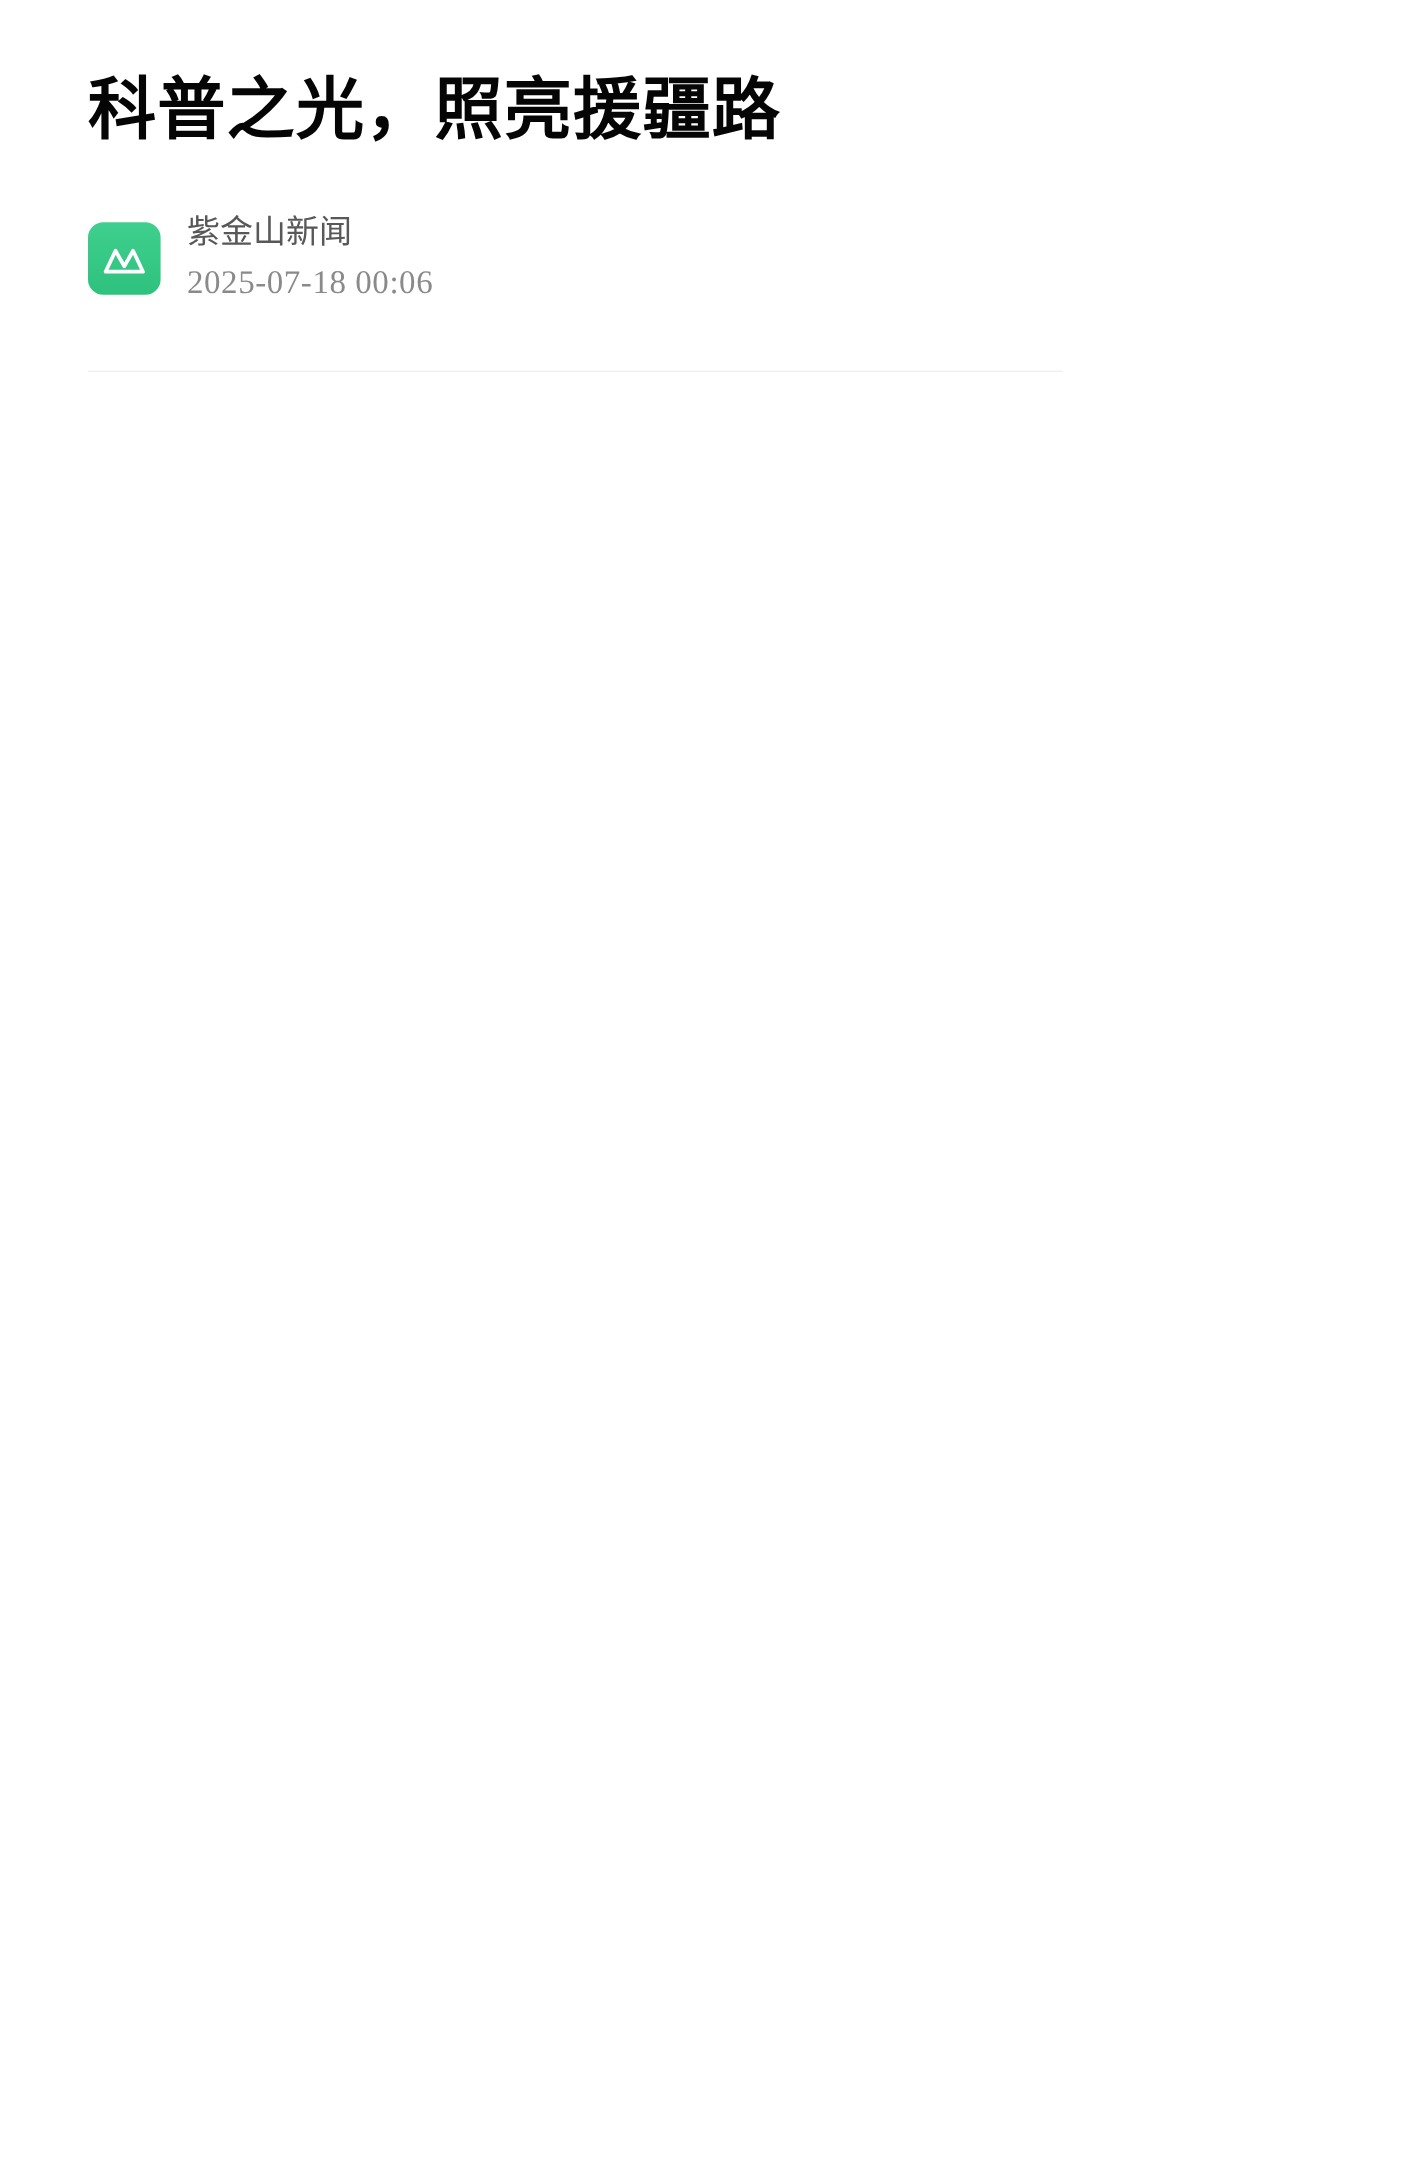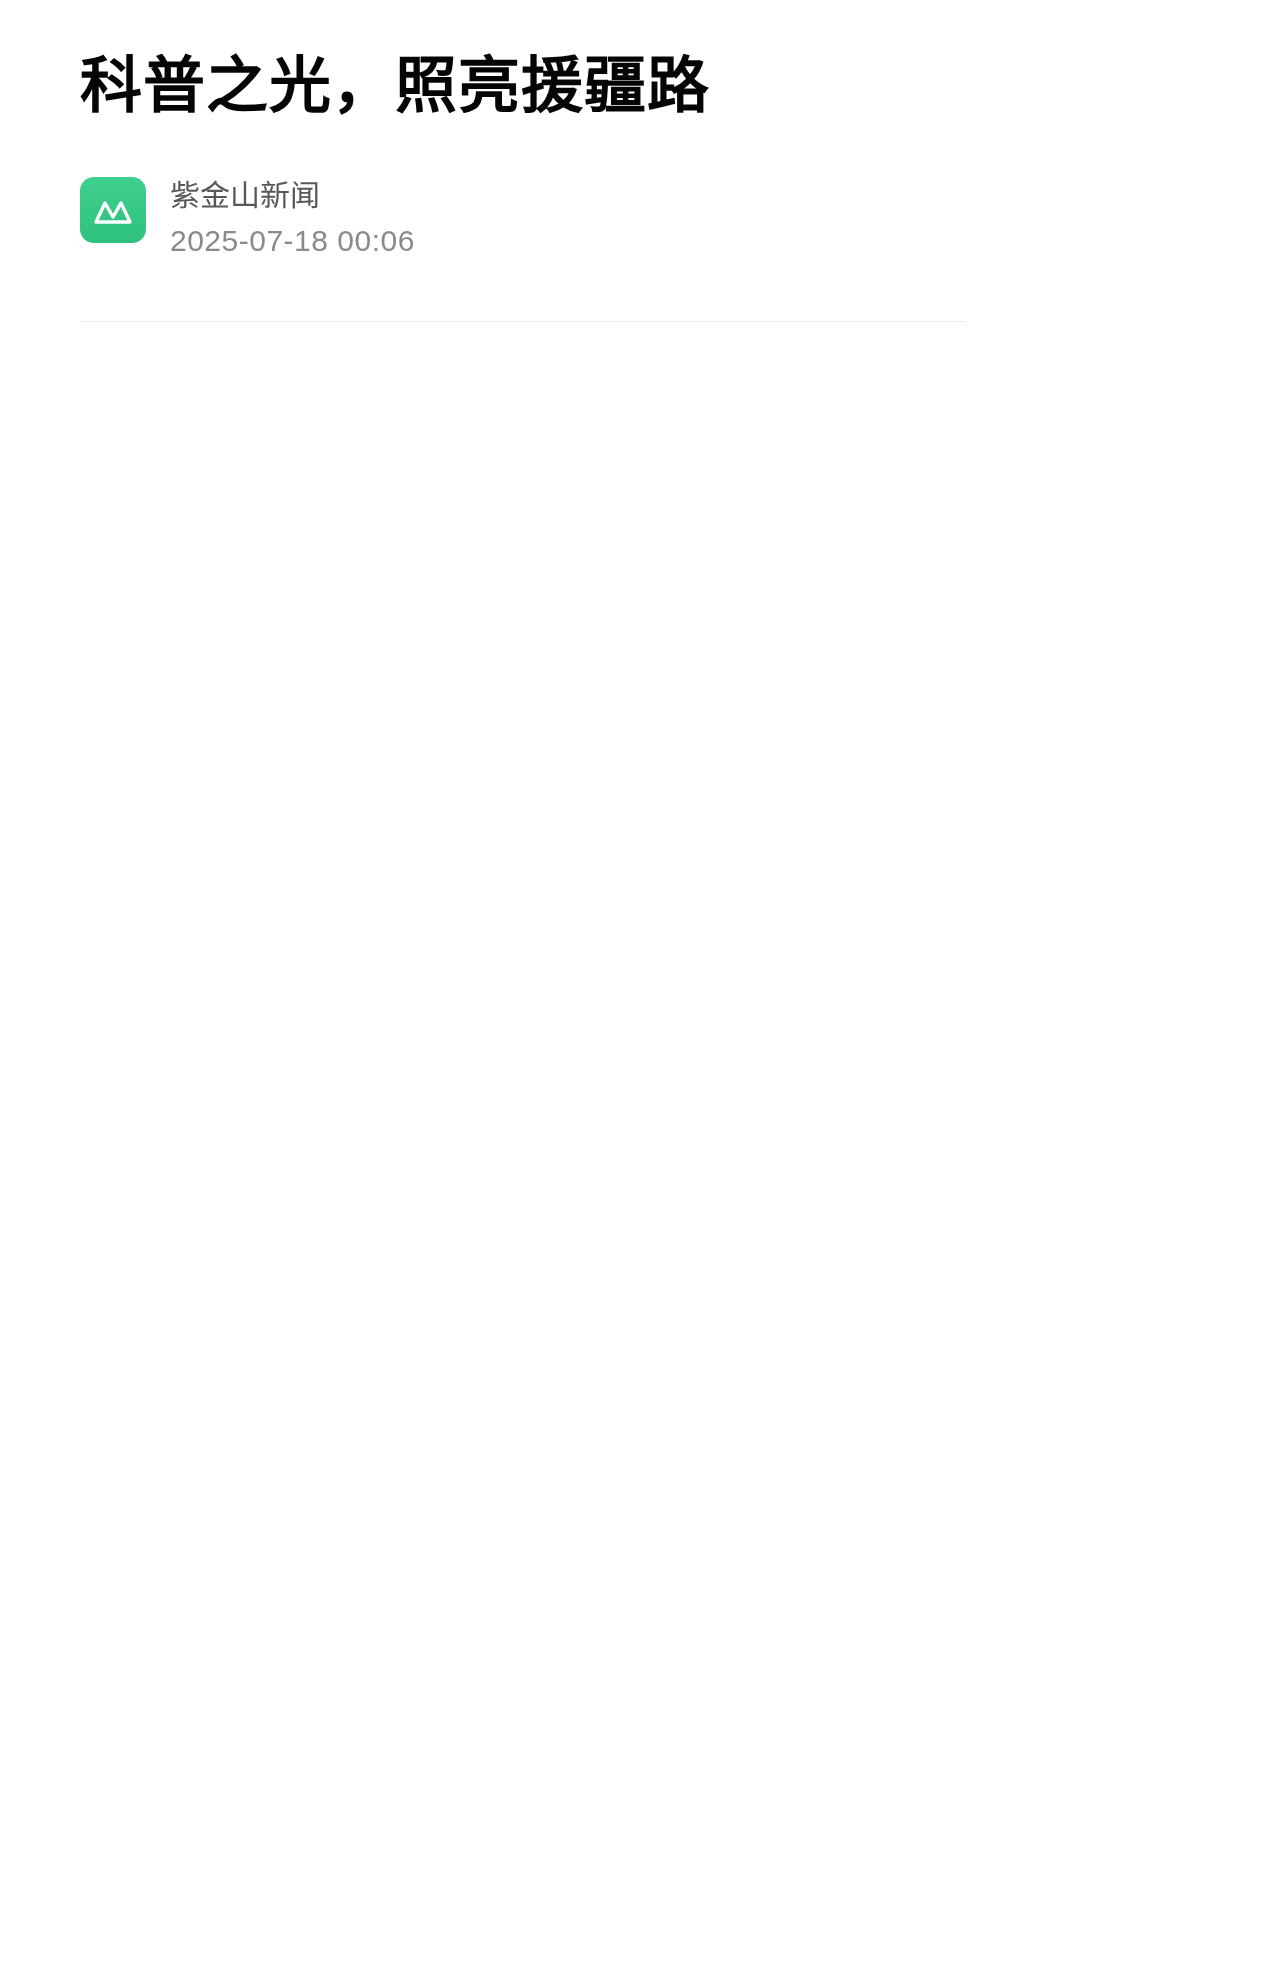--- a/index.html
+++ b/index.html
@@ -10,34 +10,35 @@
   body {
     width: 1279px;
     min-height: 1961px;
     font-family: "Liberation Sans", "DejaVu Sans", sans-serif;
     color: #1a1a1a;
     -webkit-font-smoothing: antialiased;
   }
   .article {
     width: 1046px;
     box-sizing: border-box;
-    padding: 24px 80px 0 80px;
+    padding: 40px 80px 0 80px;
+    font-family: Liberation Serif, serif;
   }
   .article-title {
     font-size: 62px;
     line-height: 1.28;
     font-weight: 700;
     letter-spacing: 1px;
     color: #050505;
     margin: 22px 0 0 0;
     word-break: break-all;
   }
   .meta-row {
     display: flex;
-    align-items: flex-start;
+    align-items: center;
     margin-top: 52px;
   }
   .avatar {
     width: 66px;
     height: 66px;
     border-radius: 14px;
     background: linear-gradient(180deg, #3fcf8e 0%, #2ec27e 100%);
     flex: 0 0 auto;
     display: flex;
     align-items: center;

